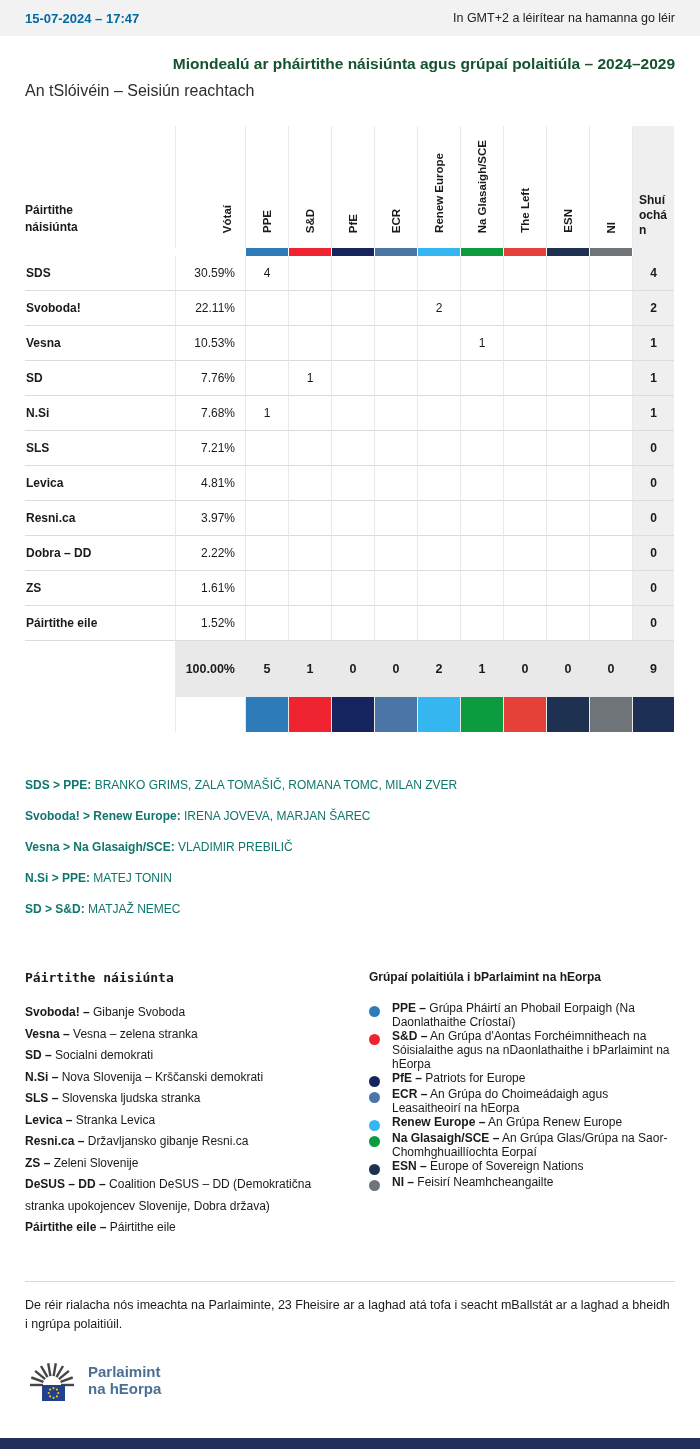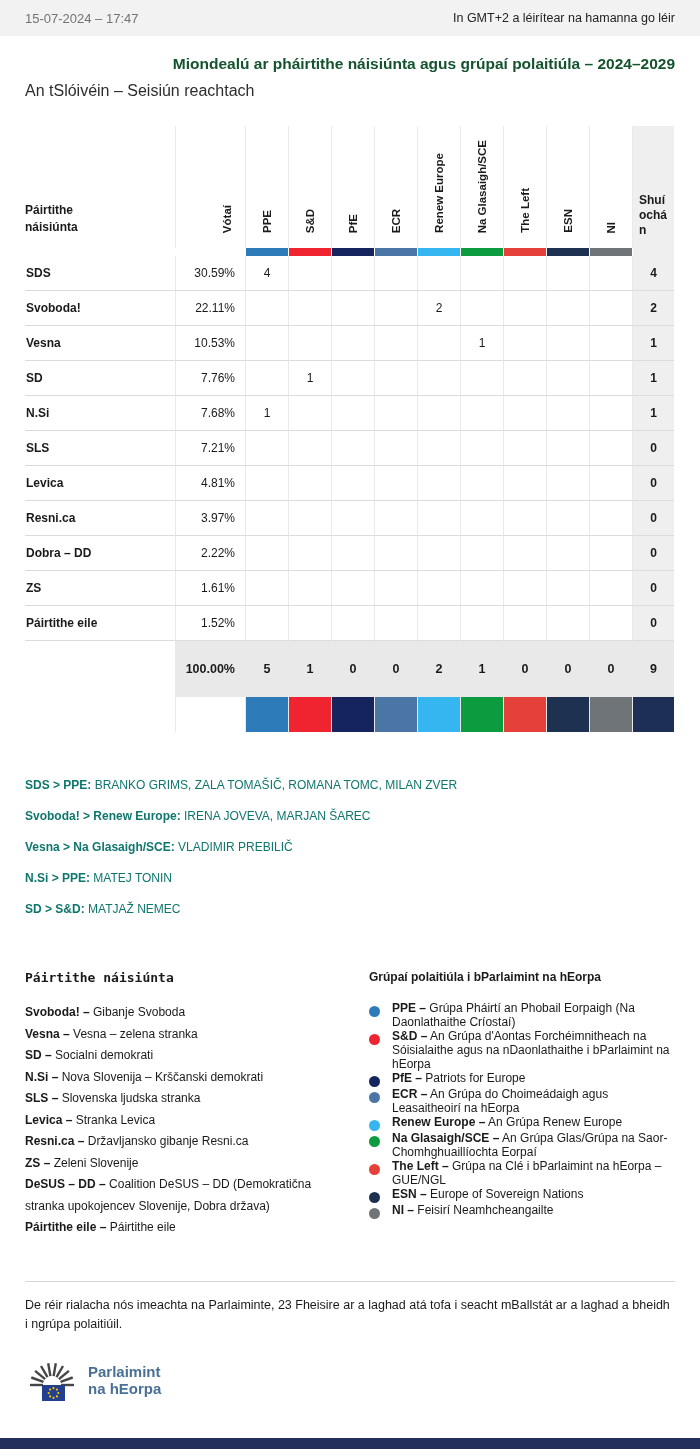--- a/index.html
+++ b/index.html
@@ -6,21 +6,21 @@
   html,body { background:#fff; }
   body {
     width:700px; height:1449px; overflow:hidden; position:relative;
     font-family:"Liberation Sans", sans-serif; color:#1a1a1a;
   }
   .topbar {
     height:36px; background:#f2f2f2;
     display:flex; justify-content:space-between; align-items:center;
     padding:0 25px;
   }
-  .topbar-date { font-weight:normal; font-size:13px; color:#737373; }
+  .topbar-date { font-weight:bold; font-size:13px; color:#0369a1; }
   .topbar-tz { font-size:12.5px; color:#222; }
   .content { padding:0 25px; }
   .page-title { font-size:15.5px; font-weight:bold; margin-top:19px; color:#14532d;text-align:right; }
   .page-subtitle { font-size:16px; font-weight:normal; margin-top:9px; color:#2d2d2d; }
 
   
   table.results {
     border-collapse:separate; border-spacing:0; table-layout:fixed;
     width:649px; margin-top:26px; font-size:12px;
   }
@@ -370,24 +370,20 @@
             <span class="grp-dot" style="background:#4a75a5"></span>
             <p class="grp-text"><b>ECR –</b> An Grúpa do Choimeádaigh agus Leasaitheoirí na hEorpa</p>
           </div>
           <div class="grp-item">
             <span class="grp-dot" style="background:#35b6f1"></span>
             <p class="grp-text"><b>Renew Europe –</b> An Grúpa Renew Europe</p>
           </div>
           <div class="grp-item">
             <span class="grp-dot" style="background:#0c9c3f"></span>
             <p class="grp-text"><b>Na Glasaigh/SCE –</b> An Grúpa Glas/Grúpa na Saor-Chomhghuaillíochta Eorpaí</p>
-          </div>
-          <div class="grp-item">
-            <span class="grp-dot" style="background:#e6403a"></span>
-            <p class="grp-text"><b>The Left –</b> Grúpa na Clé i bParlaimint na hEorpa – GUE/NGL</p>
           </div>
           <div class="grp-item">
             <span class="grp-dot" style="background:#1e3150"></span>
             <p class="grp-text"><b>ESN –</b> Europe of Sovereign Nations</p>
           </div>
           <div class="grp-item">
             <span class="grp-dot" style="background:#6f7478"></span>
             <p class="grp-text"><b>NI –</b> Feisirí Neamhcheangailte</p>
           </div>
         </div>

